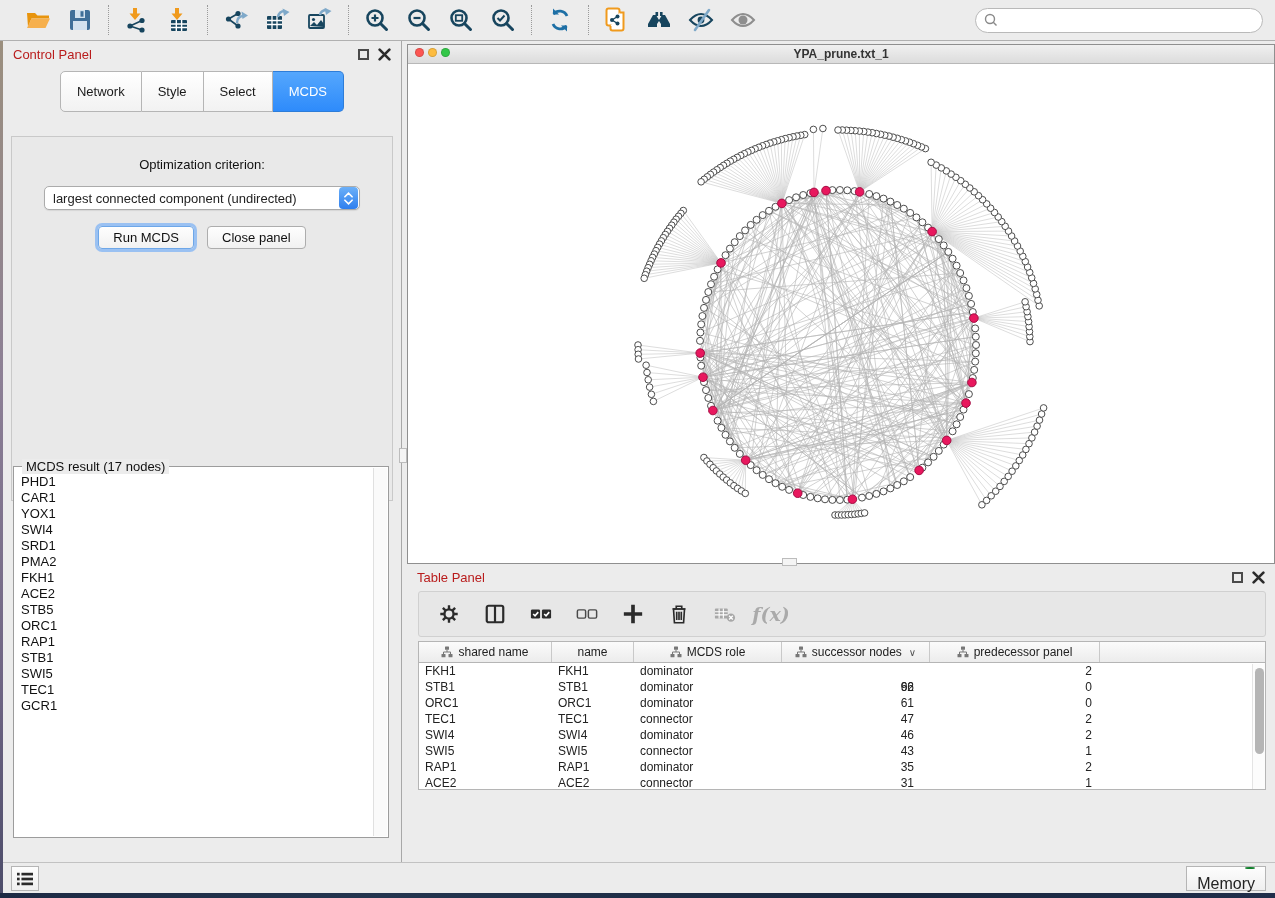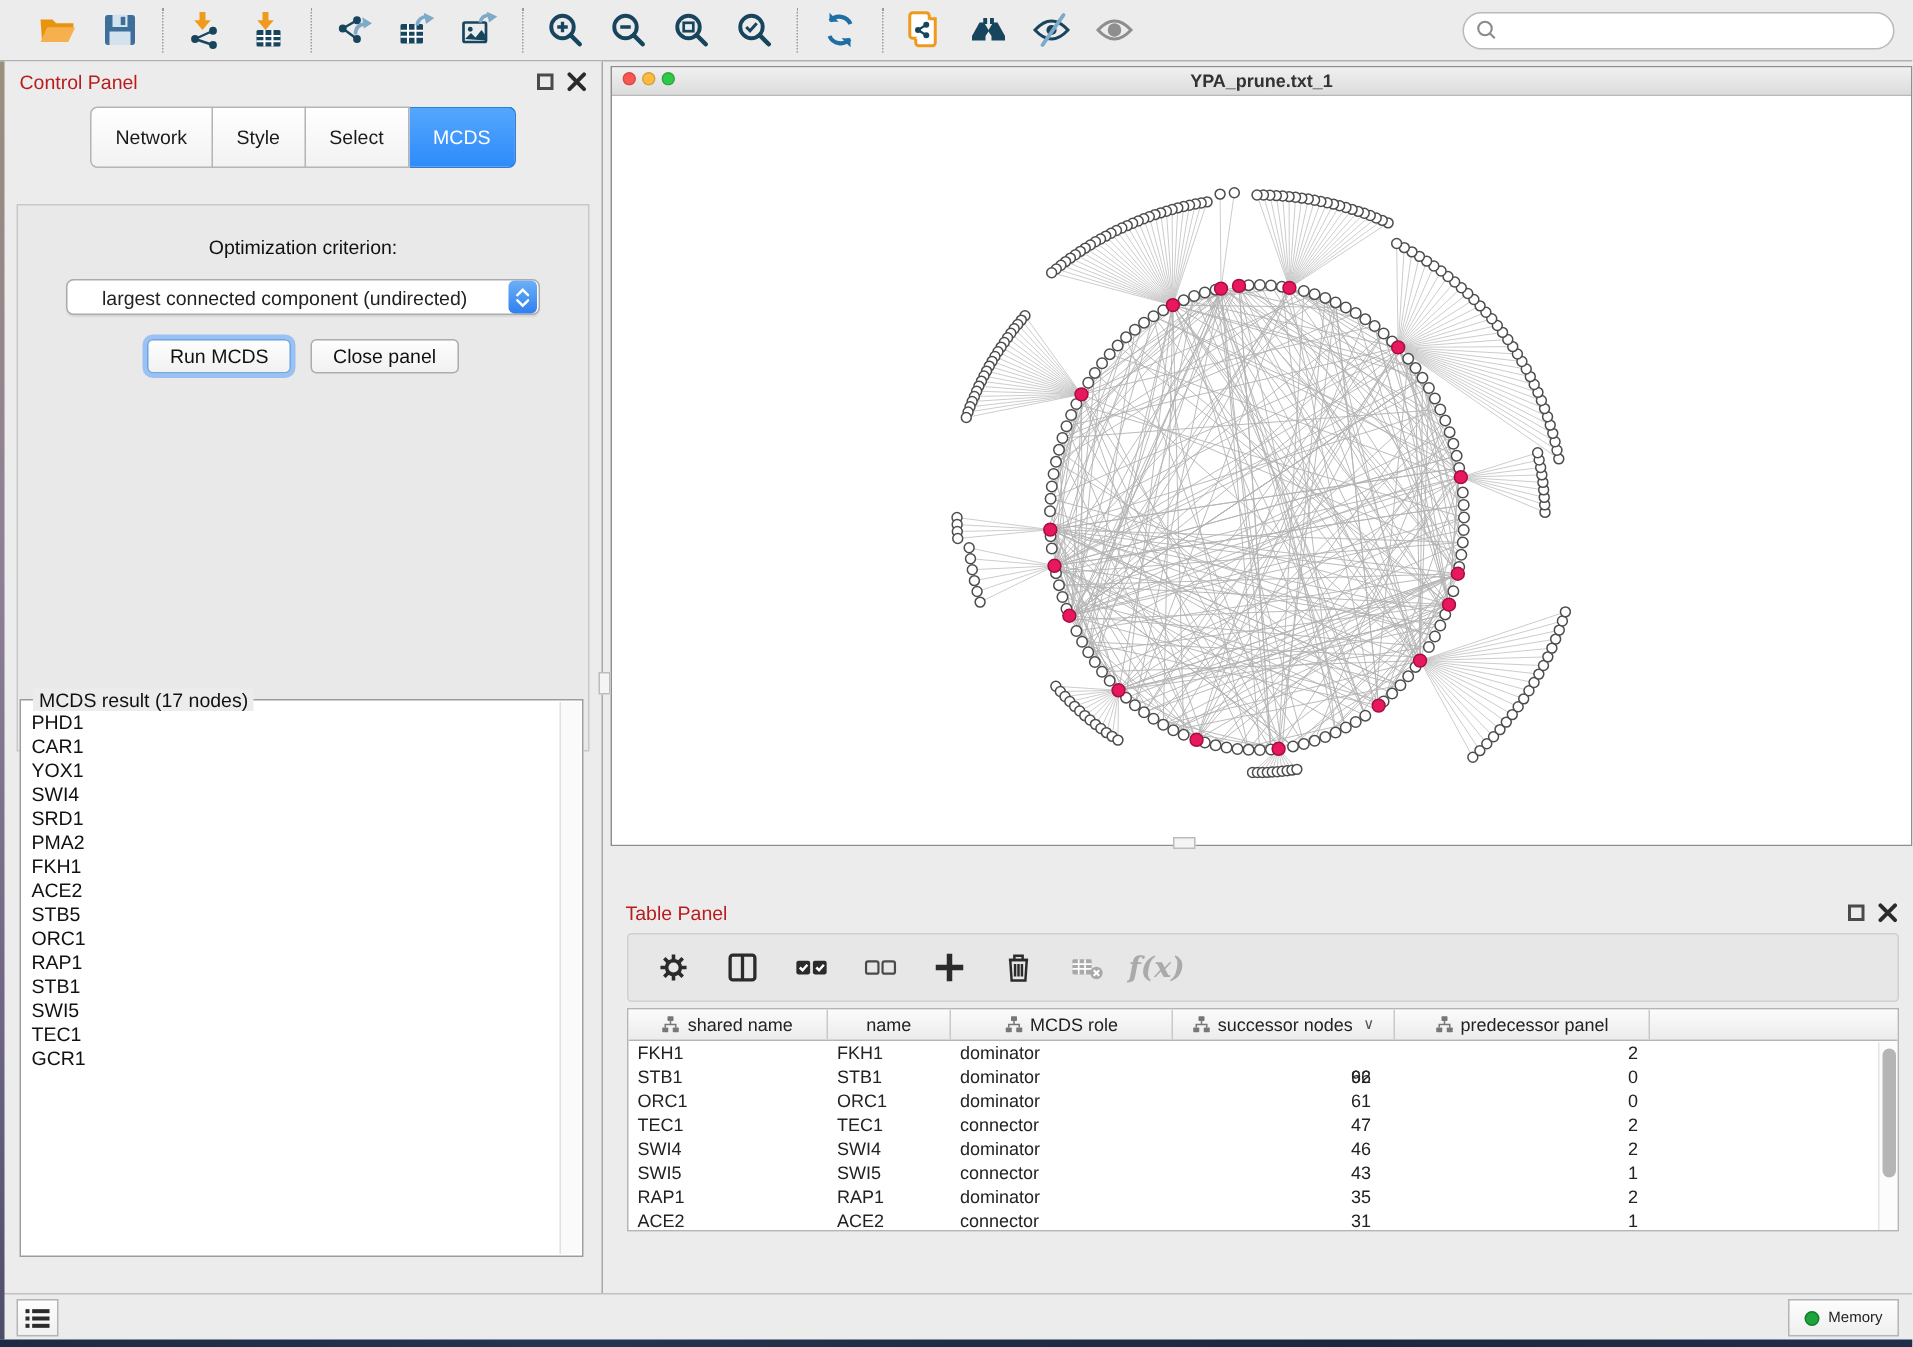--- a/index.html
+++ b/index.html
@@ -28,21 +28,21 @@
   .float-icon { border:2px solid #4a4a4a; width:11px; height:11px; }
   .close-icon svg { width:13px; height:13px; }
   .ctab-row { display:flex; justify-content:center; margin-top:4px; position:relative; z-index:2; }
   .ctab { height:41px; padding:0 16px; background:linear-gradient(#ffffff,#f2f2f2); border:1px solid #b5b5b5; border-left:none; font-size:13px; display:flex; align-items:center; cursor:pointer; color:#1a1a1a; }
   .ctab:first-child { border-left:1px solid #b5b5b5; border-radius:5px 0 0 5px; }
   .ctab:last-child { border-radius:0 5px 5px 0; }
   .ctab.active { background:linear-gradient(#55a7fd,#2e8bfb); color:#fff; border-color:#2e7dd8; }
   #cp-subpanel { position:absolute; left:8px; right:8px; top:95px; height:365px; background:#e9e9e9; border:1px solid #c9c9c9; }
   #opt-label { text-align:center; margin-top:20px; font-size:13px; color:#111; }
   #opt-select { margin:14px auto 0; width:316px; height:24px; background:#fff; border:1px solid #ababab; border-radius:5px; display:flex; align-items:center; cursor:pointer; box-shadow:0 1px 1px rgba(0,0,0,.08); }
-  #opt-select .sel-text { flex:1; padding:0 23px; font-size:13px; white-space:nowrap; overflow:hidden; }
+  #opt-select .sel-text { flex:1; padding:0 8px; font-size:13px; white-space:nowrap; overflow:hidden; }
   #opt-select .sel-stepper { width:19px; height:22px; margin-right:1px; border-radius:4px; background:linear-gradient(#6cb0f8,#2f7fee); display:flex; flex-direction:column; align-items:center; justify-content:center; gap:1px; }
   .sel-stepper svg { width:9px; height:6px; }
   #cp-buttons { display:flex; justify-content:center; gap:13px; margin-top:16px; }
   .mac-btn { height:23px; padding:0 14px; font-size:13px; background:linear-gradient(#fefefe,#f1f1f1); border:1px solid #adadad; border-radius:4px; cursor:pointer; color:#111; font-family:"Liberation Sans",sans-serif; }
   .mac-btn.focused { box-shadow:0 0 0 3px rgba(90,160,250,.55); border-color:#6ea7e8; }
 
   #mcds-result-box { position:absolute; left:10px; width:376px; top:425px; height:372px; border:1px solid #9c9c9c; background:#fff; }
   #mcds-result-legend { position:absolute; top:-8px; left:8px; background:#ececec; padding:0 4px; font-size:13px; color:#111; }
   #mcds-list { position:absolute; inset:1px 15px 1px 1px; overflow:hidden; padding:6px 0 0 6px; }
   .mcds-item { font-size:13px; line-height:16px; color:#111; cursor:default; }
@@ -54,21 +54,21 @@
   #traffic { position:absolute; left:7px; top:3px; display:flex; gap:4px; }
   .tl { width:9px; height:9px; border-radius:50%; }
   #net-canvas { position:absolute; left:0; top:19px; right:0; bottom:0; background:#fff; overflow:hidden; }
   #net-svg { width:100%; height:100%; }
 
   
   #vsplit-handle { position:absolute; left:399px; top:448px; width:8px; height:15px; background:#f4f4f4; border:1px solid #bcbcbc; z-index:5; }
   #hsplit-handle { position:absolute; left:782px; top:558px; width:15px; height:8px; background:#f4f4f4; border:1px solid #bcbcbc; z-index:5; }
 
   
-  #table-panel { position:absolute; left:407px; top:595px; width:868px; height:298px; background:#ececec; }
+  #table-panel { position:absolute; left:407px; top:564px; width:868px; height:298px; background:#ececec; }
   #tp-toolbar { position:absolute; left:11px; right:9px; top:27px; height:46px; background:#e7e7e7; border:1px solid #d0d0d0; border-radius:3px; display:flex; align-items:center; gap:22px; padding-left:18px; }
   .tp-icon { width:24px; height:24px; cursor:pointer; display:flex; align-items:center; justify-content:center;font-weight:bold; }
   .tp-icon svg { width:22px; height:22px; }
   .tp-fx { font-family:"DejaVu Serif", serif; font-style:italic; font-size:19px; color:#aaa; cursor:default; }
 
   #tp-table { position:absolute; left:11px; right:9px; top:77px; bottom:72px; background:#fff; border:1px solid #b5b5b5; overflow:hidden; }
   #tp-header { display:flex; height:21px; background:linear-gradient(#fbfbfb,#ececec); border-bottom:1px solid #b5b5b5; font-size:12px; color:#222; }
   .th { display:flex; align-items:center; justify-content:center; gap:5px; border-right:1px solid #c9c9c9; height:100%; overflow:hidden; cursor:pointer; }
   .th svg.colicon { width:12px; height:12px; flex:none; }
   .th .sort { font-size:10px; color:#555; margin-left:2px; }
@@ -80,21 +80,21 @@
 
   #tp-tabs { position:absolute; left:0; right:0; bottom:40px; display:flex; justify-content:center; }
   .ttab { height:23px; padding:0 13px; display:flex; align-items:center; font-size:13px; background:#fff; border:1px solid #b5b5b5; border-left:none; cursor:pointer; color:#1a1a1a; }
   .ttab:first-child { border-left:1px solid #b5b5b5; border-radius:5px 0 0 5px; }
   .ttab:last-child { border-radius:0 5px 5px 0; }
   .ttab.active { background:linear-gradient(#55a7fd,#2e8bfb); color:#fff; border-color:#2e7dd8; }
 
   
   #statusbar { position:absolute; left:0px; top:862px; width:1275px; height:31px; background:#ececec; border-top:1px solid #c2c2c2; }
   #status-list-btn { position:absolute; left:11px; top:3px; width:28px; height:25px; background:linear-gradient(#fdfdfd,#f0f0f0); border:1px solid #b5b5b5; display:flex; align-items:center; justify-content:center; cursor:pointer; }
-  #memory-btn { position:absolute; right:9px; top:3px; height:25px; padding:0 10px; background:linear-gradient(#fdfdfd,#efefef); border:1px solid #b5b5b5; display:flex; align-items:center; gap:6px; font-size:10px; cursor:pointer; }
+  #memory-btn { position:absolute; right:9px; top:3px; height:25px; padding:0 10px; background:linear-gradient(#fdfdfd,#efefef); border:1px solid #b5b5b5; display:flex; align-items:flex-end; gap:6px; font-size:16px; cursor:pointer;flex-direction:column; }
   #memory-dot { width:10px; height:10px; border-radius:50%; background:#1fa33c; border:1px solid #0f7e2a; }
 </style>
 </head>
 <body>
 
 <div id="toolbar">
     <div class="tb-group">
       <div class="tb-btn">
         <svg viewBox="0 0 26 26">
           <path d="M2 6h8l2.5 2.5H24v3H6.5L3 20z" fill="#e8940c"></path>

